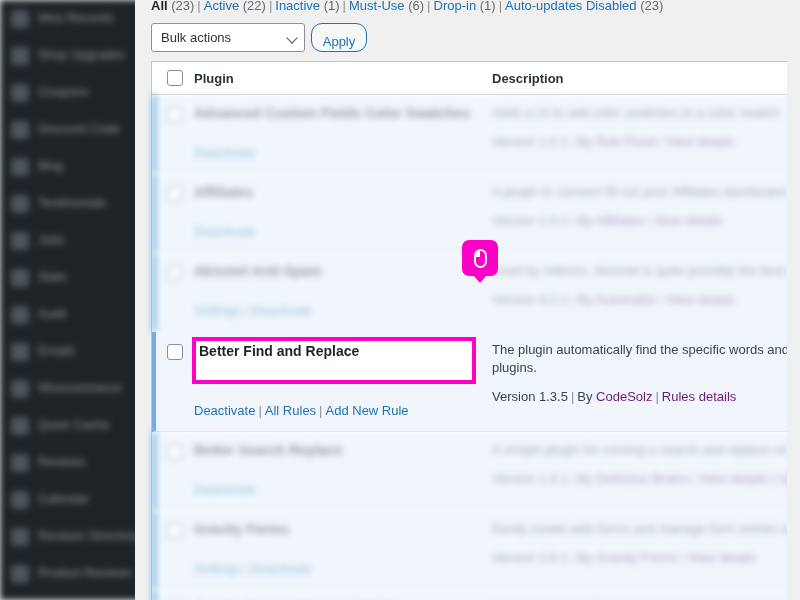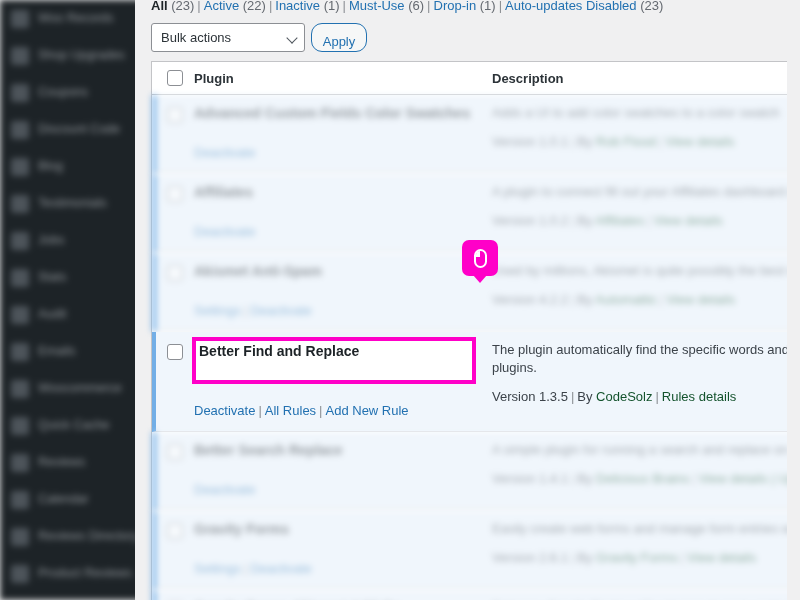--- a/index.html
+++ b/index.html
@@ -200,21 +200,21 @@
     line-height: 18px;
     color: #3c434a;
     white-space: pre-wrap;
   }
   .plugin-meta {
     font-size: 13px;
     line-height: 18px;
     margin-top: 11px;
     color: #3c434a;
   }
-  .plugin-meta a { color: #14532d; text-decoration: none; }
+  .plugin-meta a { color: #701a75; text-decoration: none; }
   .plugin-meta .sep { color: #8c8f94; padding: 0 3px; }
 
   
   .plugin-row.blurred { filter: blur(3.1px); }
   .plugin-row.blurred .plugin-title,
   .plugin-row.blurred .plugin-links,
   .plugin-row.blurred .desc-text,
   .plugin-row.blurred .plugin-meta { opacity: .42; }
   .plugin-row.blurred .cb { opacity: .5; }
 

